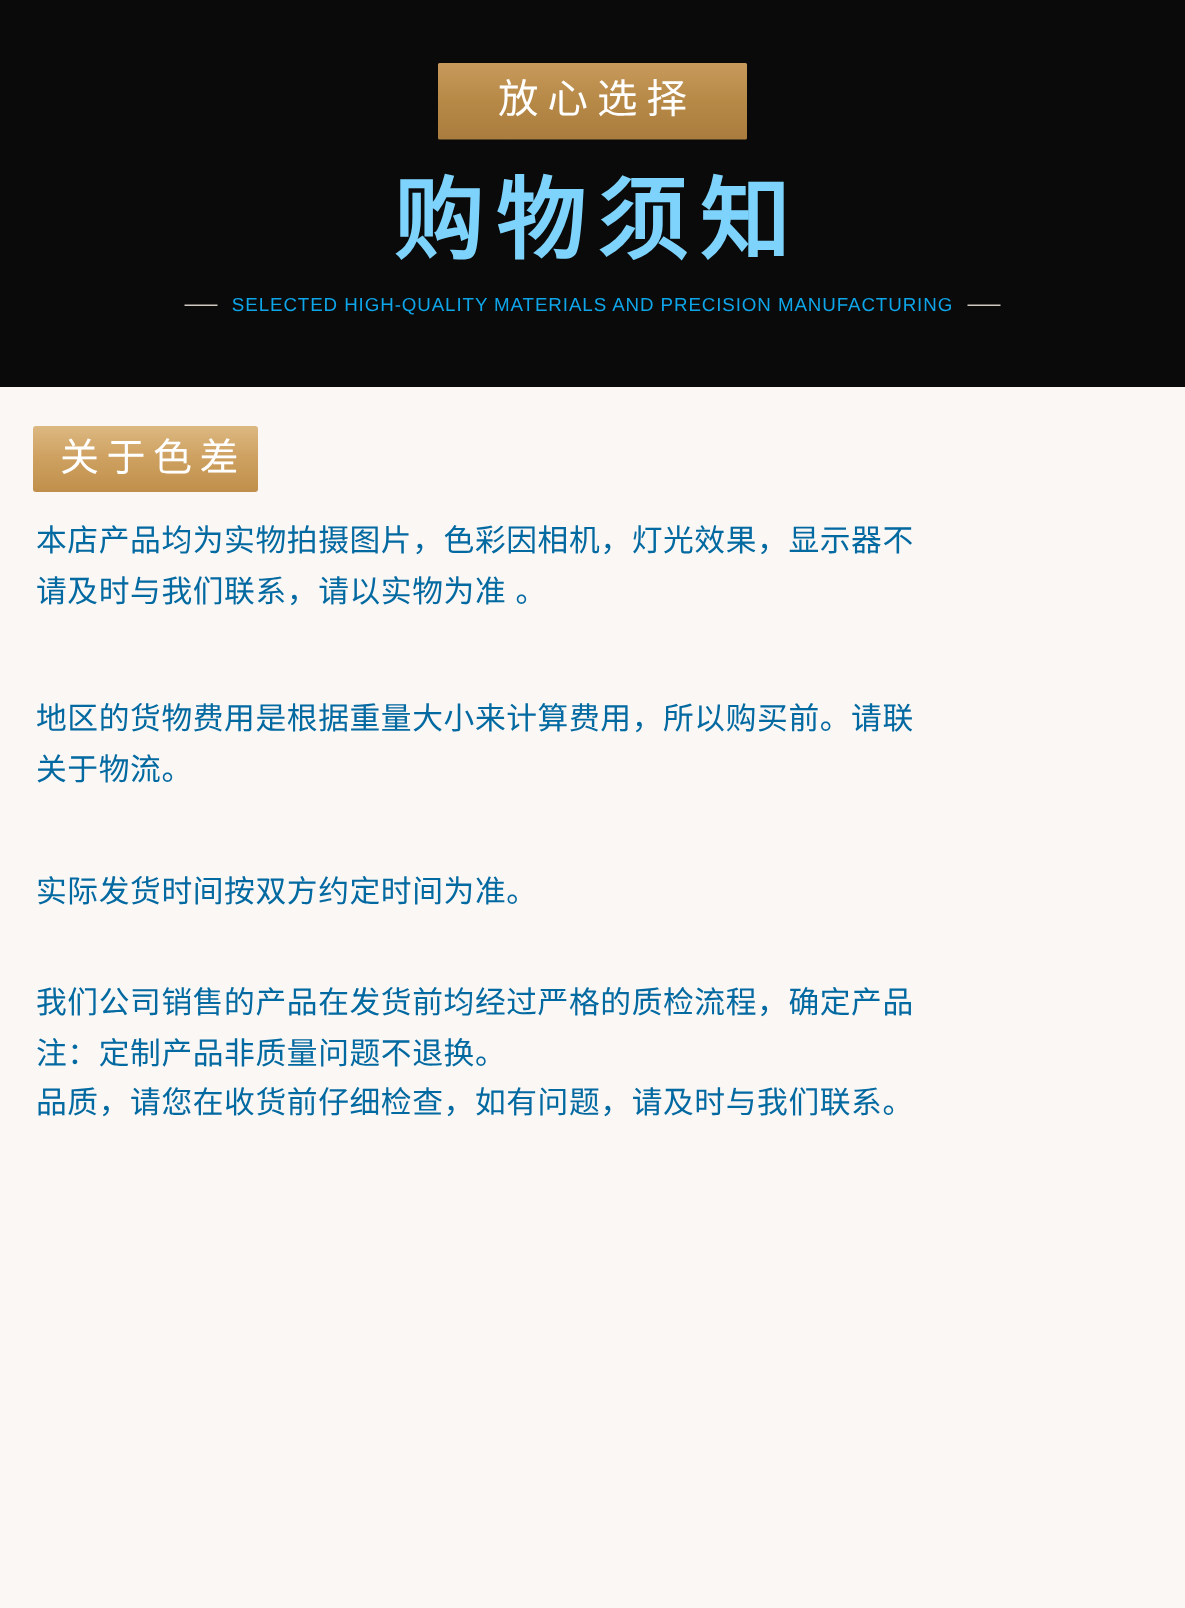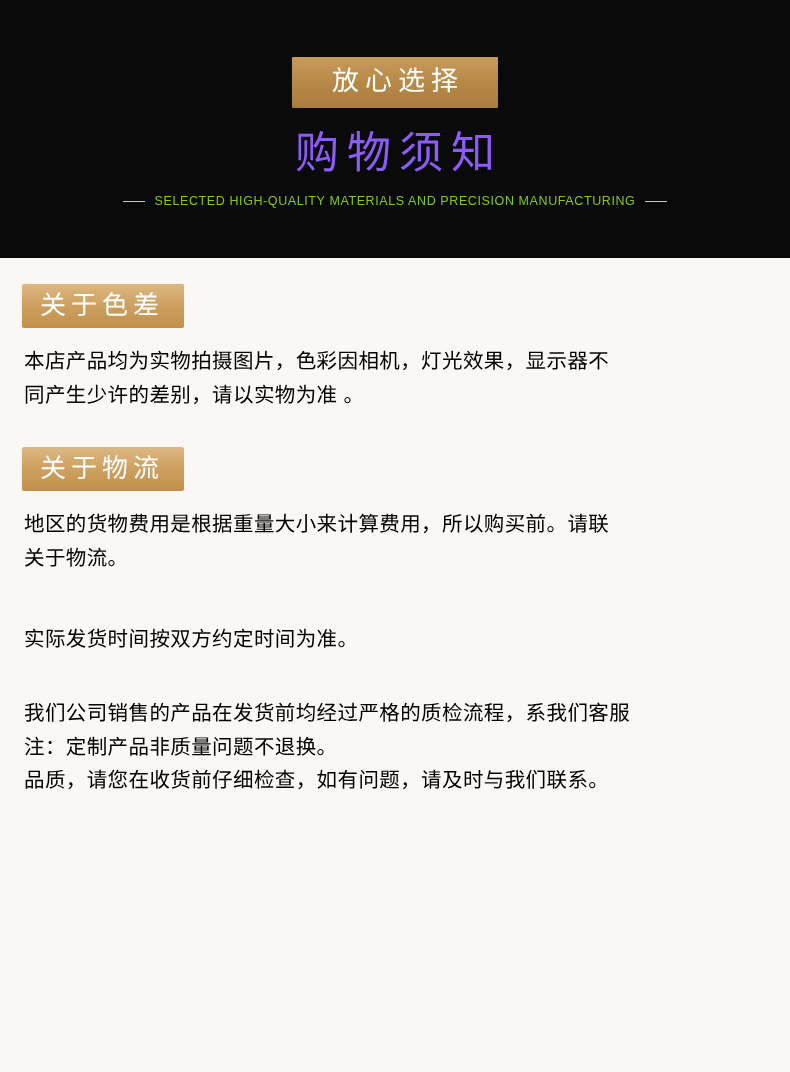--- a/index.html
+++ b/index.html
@@ -24,48 +24,48 @@
   .header {
     position: relative;
     width: 790px;
     height: 258px;
     background: #0a0a0a;
     box-sizing: border-box;
     display: flex;
     flex-direction: column;
     align-items: center;
     justify-content: flex-start;
-    padding-top: 57px;
+    padding-top: 42px;
   }
   .badge {
     display: inline-block;
     background: linear-gradient(180deg, #c79a5c 0%, #b78947 50%, #a97d3e 100%);
     color: #ffffff;
     font-size: 27px;
     letter-spacing: 6px;
     padding: 11px 34px 13px 40px;
     line-height: 1;
     font-weight: 500;
     border-radius: 1px;
   }
   .main-title {
     margin-top: 22px;
-    color: #8b5cf6;
-    font-size: 44px;
-    font-weight: 400;
+    color: #7dd3fc;
+    font-size: 60px;
+    font-weight: 700;
     letter-spacing: 8px;
     line-height: 1.05;
     text-indent: 8px;
   }
   .sub-line {
     margin-top: 18px;
     display: flex;
     align-items: center;
     gap: 10px;
-    color: #84cc16;
+    color: #0ea5e9;
     font-size: 12.5px;
     letter-spacing: 0.6px;
     white-space: nowrap;
   }
   .sub-line .dash {
     display: inline-block;
     width: 22px;
     height: 1px;
     background: #cfc9c1;
   }
@@ -77,27 +77,27 @@
   .section {
     margin-bottom: 6px;
   }
   .sec-tag {
     display: inline-block;
     background: linear-gradient(180deg, #dcb882 0%, #cfa262 45%, #c08f4b 100%);
     color: #ffffff;
     font-size: 26px;
     font-weight: 500;
     letter-spacing: 5px;
-    padding: 8px 20px 10px 18px;
+    padding: 8px 8px 10px 18px;
     line-height: 1;
     border-radius: 2px;
   }
   .sec-body {
     margin: 16px 2px 0 2px;
-    color: #000000;
+    color: #0369a1;
     font-size: 20.5px;
     line-height: 1.64;
     letter-spacing: 0.4px;
     text-align: justify;
   }
   .sec-body .line {
     display: block;
   }
   .gap-lg { height: 30px; }
   .gap-md { height: 26px; }
@@ -118,44 +118,43 @@
       <span class="dash"></span>
     </div>
   </div>
 
   <div class="content">
 
     <div class="section">
       <div class="sec-tag">关于色差</div>
       <div class="sec-body">
         <span class="line">本店产品均为实物拍摄图片，色彩因相机，灯光效果，显示器不</span>
-        <span class="line">同产生少许的差别，请以实物为准 。</span>
+        <span class="line">请及时与我们联系，请以实物为准 。</span>
       </div>
     </div>
     <div class="gap-lg"></div>
 
     <div class="section">
-      <div class="sec-tag">关于物流</div>
       <div class="sec-body">
         <span class="line">地区的货物费用是根据重量大小来计算费用，所以购买前。请联</span>
         <span class="line">关于物流。</span>
       </div>
     </div>
     <div class="gap-md"></div>
 
     <div class="section">
       <div class="sec-body">
         <span class="line">实际发货时间按双方约定时间为准。</span>
       </div>
     </div>
     <div class="gap-sm"></div>
 
     <div class="section">
       <div class="sec-body">
-        <span class="line">我们公司销售的产品在发货前均经过严格的质检流程，系我们客服</span>
+        <span class="line">我们公司销售的产品在发货前均经过严格的质检流程，确定产品</span>
         <span class="line">注：定制产品非质量问题不退换。</span>
         <span class="line">品质，请您在收货前仔细检查，如有问题，请及时与我们联系。</span>
       </div>
     </div>
 
     <div class="footer-pad"></div>
   </div>
 </div>
 
 </body></html>

